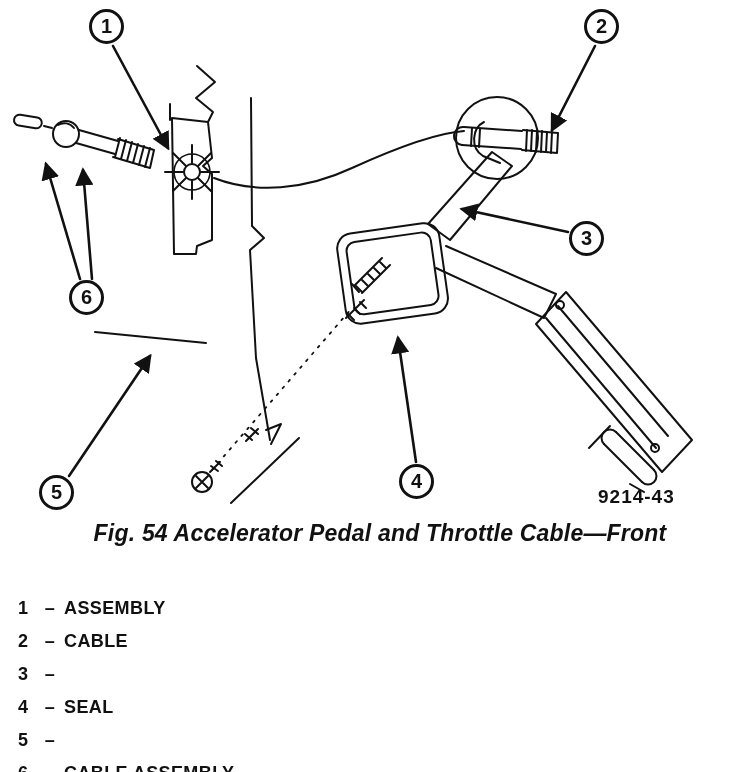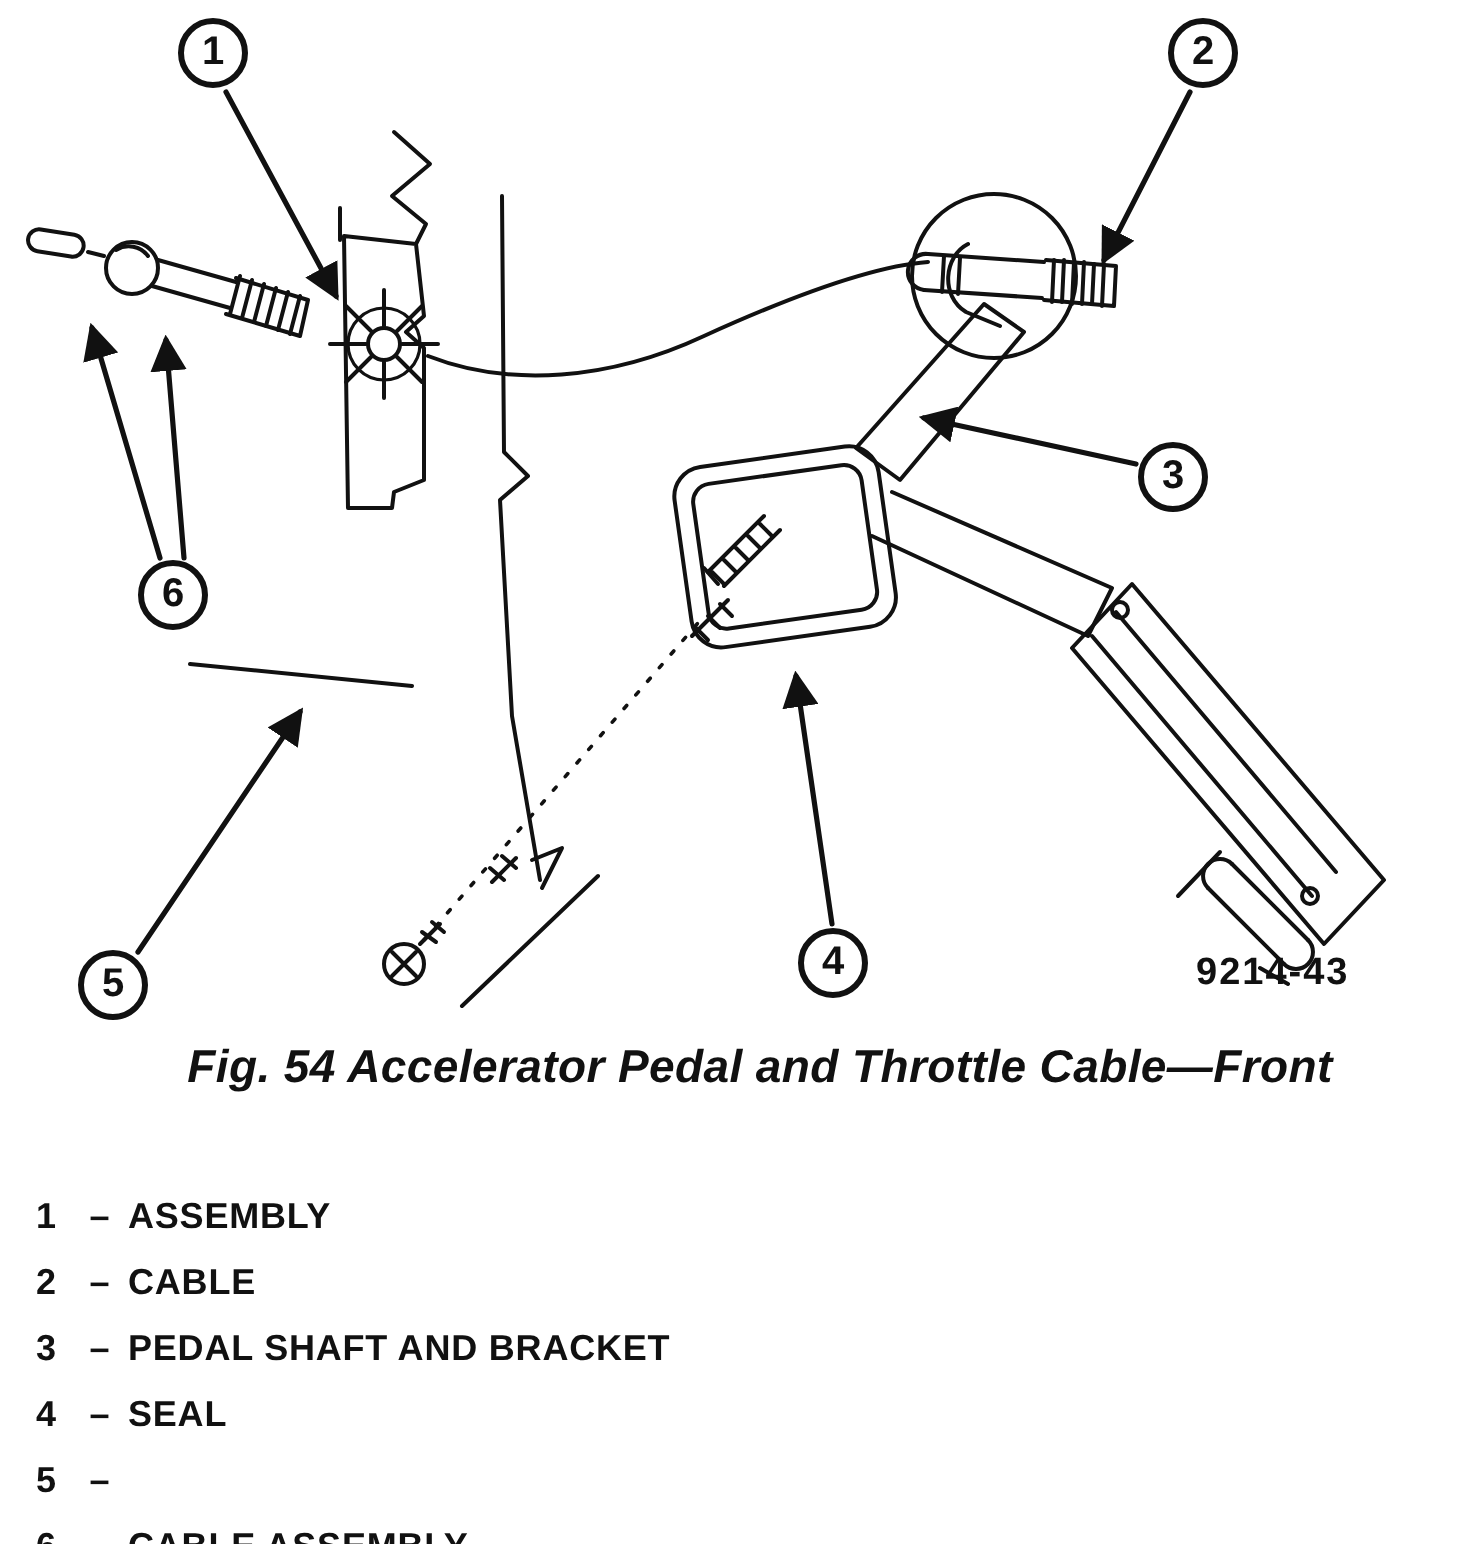--- a/index.html
+++ b/index.html
@@ -21,21 +21,21 @@
     font-size: 20px; font-weight: bold; background: #fff; z-index: 2;
   }
   .co-1 { left: 89px;  top: 9px; }
   .co-2 { left: 584px; top: 9px; }
   .co-3 { left: 569px; top: 221px; }
   .co-4 { left: 399px; top: 464px; }
   .co-5 { left: 39px;  top: 475px; }
   .co-6 { left: 69px;  top: 280px; }
 
   .part-number {
-    position: absolute; left: 598px; top: 476px;
+    position: absolute; left: 598px; top: 486px;
     font-size: 19px; font-weight: bold; letter-spacing: 1px;
   }
 
   .caption {
     position: absolute; top: 518px; left: 12px; width: 736px;
     text-align: center; font-size: 23px; font-weight: bold; font-style: italic;
     line-height: 31px; letter-spacing: 0.2px;
   }
 
   .legend { position: absolute; top: 598px; left: 18px; list-style: none; }
@@ -179,21 +179,20 @@
       <span class="label">ASSEMBLY</span>
     </li>
     <li>
       <span class="num">2</span>
       <span class="dash">–</span>
       <span class="label">CABLE</span>
     </li>
     <li>
       <span class="num">3</span>
       <span class="dash">–</span>
-      <span class="label">PEDAL SHAFT AND BRACKET</span>
     </li>
     <li>
       <span class="num">4</span>
       <span class="dash">–</span>
       <span class="label">SEAL</span>
     </li>
     <li>
       <span class="num">5</span>
       <span class="dash">–</span>
     </li>

